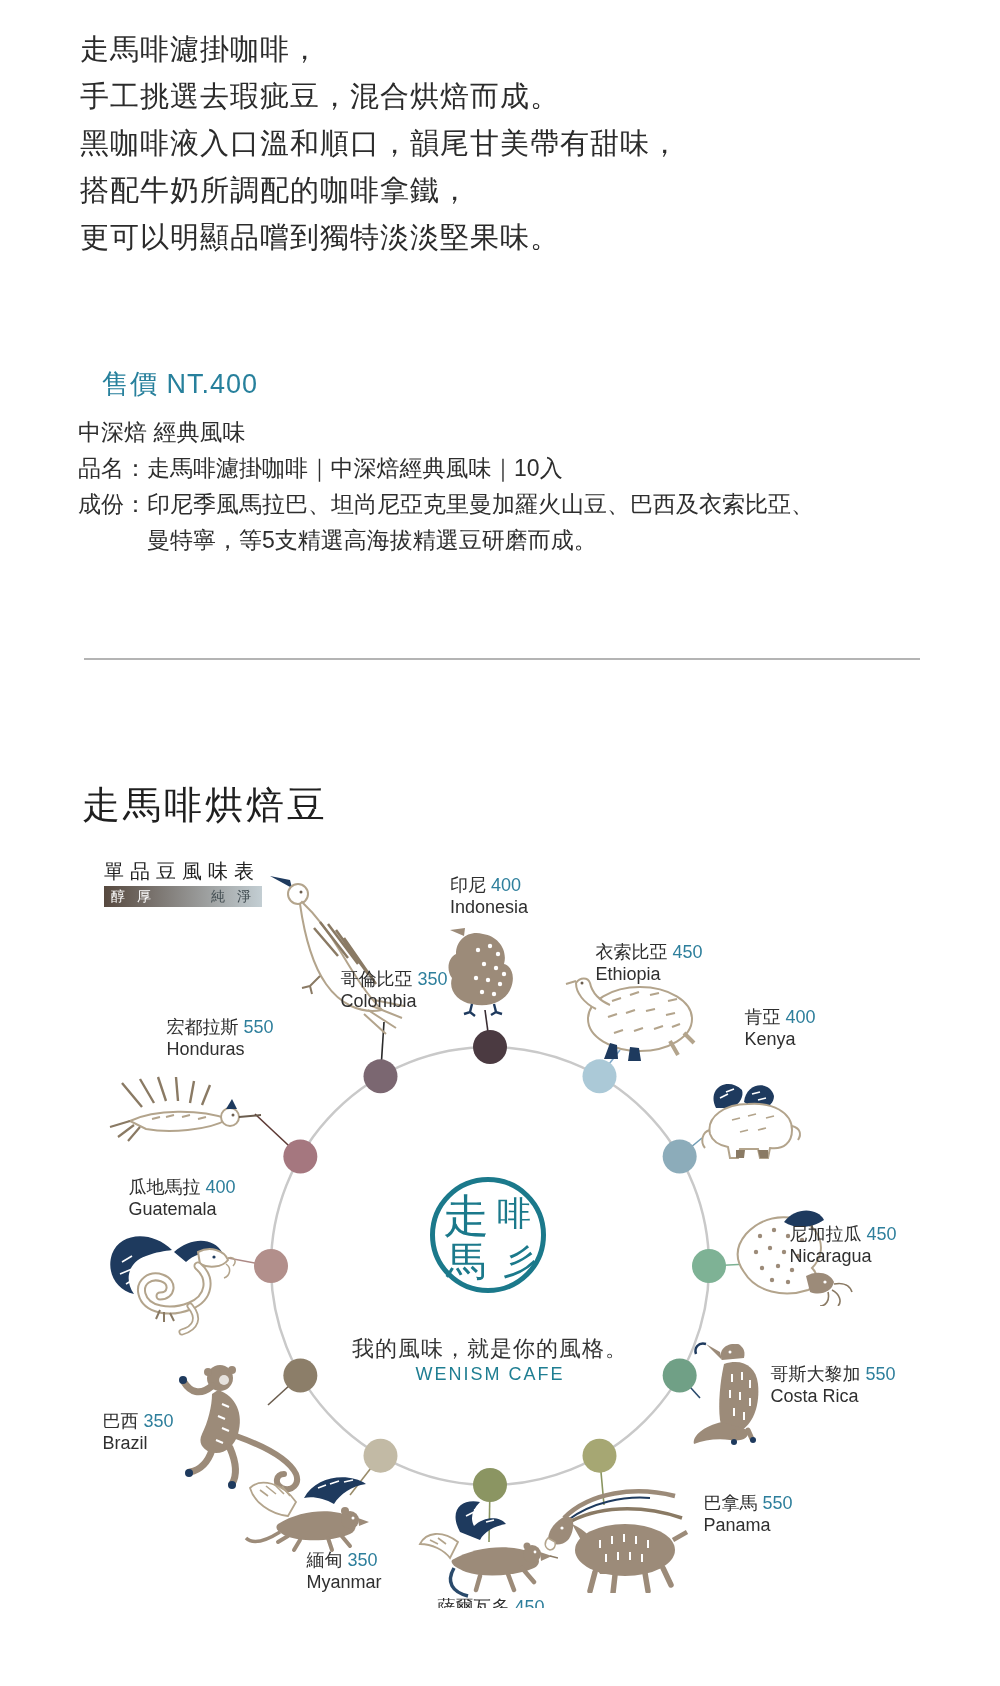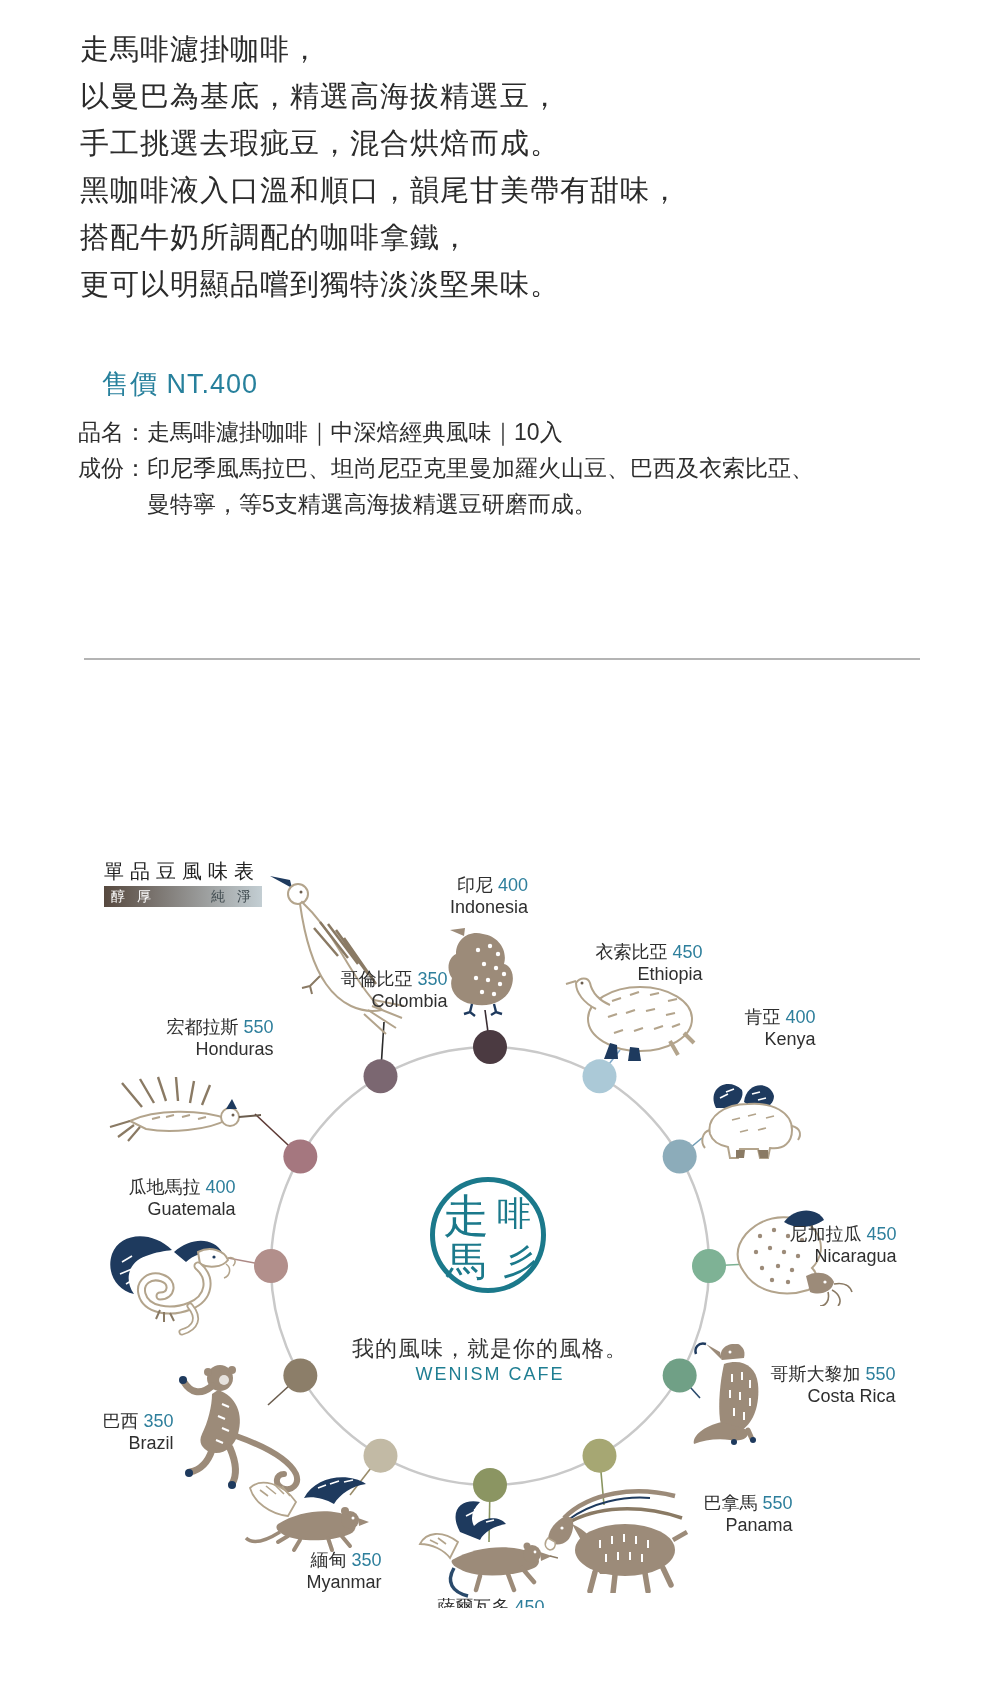--- a/index.html
+++ b/index.html
@@ -14,21 +14,21 @@
   .section-title{position:absolute;left:82px;top:780px;font-size:38px;letter-spacing:3px;color:#1f1f1f;
                  font-family:"Liberation Serif","DejaVu Serif",serif;}
   
   .legend-title{position:absolute;left:104px;top:858px;font-size:20px;letter-spacing:6px;color:#222;}
   .scale-bar{position:absolute;left:104px;top:886px;width:158px;height:21px;display:flex;
              align-items:center;justify-content:space-between;padding:0 7px;box-sizing:border-box;}
   .scale-bar .l{color:#fff;font-size:14px;letter-spacing:4px;}
   .scale-bar .r{color:#3f4a4f;font-size:14px;letter-spacing:4px;}
   
   #diagram-overlay{position:absolute;left:0;top:0;z-index:1;pointer-events:none;}
-  .country-label{position:absolute;transform:translateX(-50%);text-align:right;z-index:3;
+  .country-label{position:absolute;transform:translateX(-50%);text-align:left;z-index:3;
                  font-size:18px;line-height:22px;color:#2f2f2f;white-space:nowrap;}
   .country-label .lbl-num{color:#2e7f9c;}
   
   .seal{position:absolute;left:430px;top:1177px;width:116px;height:116px;border:5px solid #1b798b;
         border-radius:50%;box-sizing:border-box;z-index:2;}
   .seal-char{position:absolute;color:#1b798b;font-family:"Liberation Serif","DejaVu Serif",serif;z-index:2;}
   .sc1{left:443px;top:1186px;font-size:46px;}
   .sc2{left:497px;top:1191px;font-size:34px;}
   .sc3{left:446px;top:1234px;font-size:40px;}
   .sc4{left:503px;top:1239px;font-size:34px;}
@@ -51,37 +51,38 @@
   .a-goat{left:540px;top:1478px;width:155px;height:115px;}
   .a-weasel{left:418px;top:1498px;width:140px;height:100px;}
 </style>
 </head>
 <body>
 
 <div class="page">
 
   <div class="intro">
       <div>走馬啡濾掛咖啡，</div>
-      <div>以曼巴為基底，精選高海拔精選豆，</div>
       <div>手工挑選去瑕疵豆，混合烘焙而成。</div>
       <div>黑咖啡液入口溫和順口，韻尾甘美帶有甜味，</div>
       <div>搭配牛奶所調配的咖啡拿鐵，</div>
       <div>更可以明顯品嚐到獨特淡淡堅果味。</div>
     </div>
 
   <div class="price">售價 NT.400</div>
 
   <div class="details">
+    <div>中深焙 經典風味</div>
     <div>品名：走馬啡濾掛咖啡｜中深焙經典風味｜10入</div>
     <div>成份：印尼季風馬拉巴、坦尚尼亞克里曼加羅火山豆、巴西及衣索比亞、</div>
     <div class="indent">曼特寧，等5支精選高海拔精選豆研磨而成。</div>
   </div>
 
   <div class="divider"></div>
 
+  <div class="section-title">走馬啡烘焙豆</div>
 
   <div class="legend-title">單品豆風味表</div>
   <div class="scale-bar" style="background: linear-gradient(90deg, rgb(87, 73, 63), rgb(195, 206, 211));">
     <span class="l">醇 厚</span>
     <span class="r">純 淨</span>
   </div>
 
   <svg id="diagram-overlay" width="1000" height="1686" viewBox="0 0 1000 1686">
       <circle cx="490" cy="1266" r="219" fill="none" stroke="#c9c9c9" stroke-width="2.5"></circle>
       <line x1="490" y1="1047" x2="485" y2="1010" stroke="#3a2d33" stroke-width="1.6"></line>

